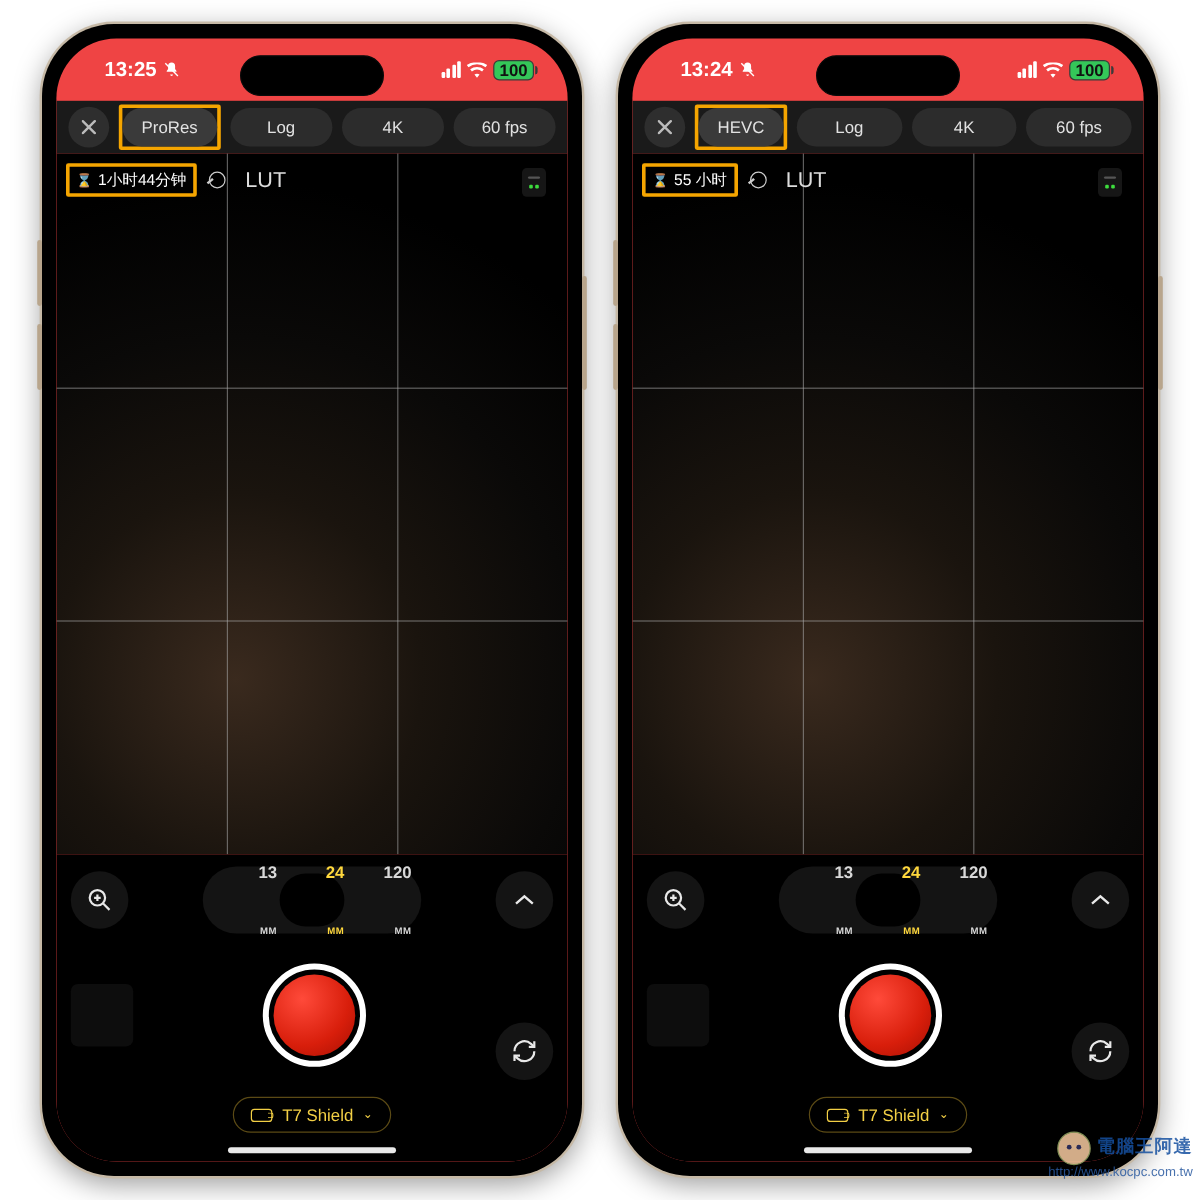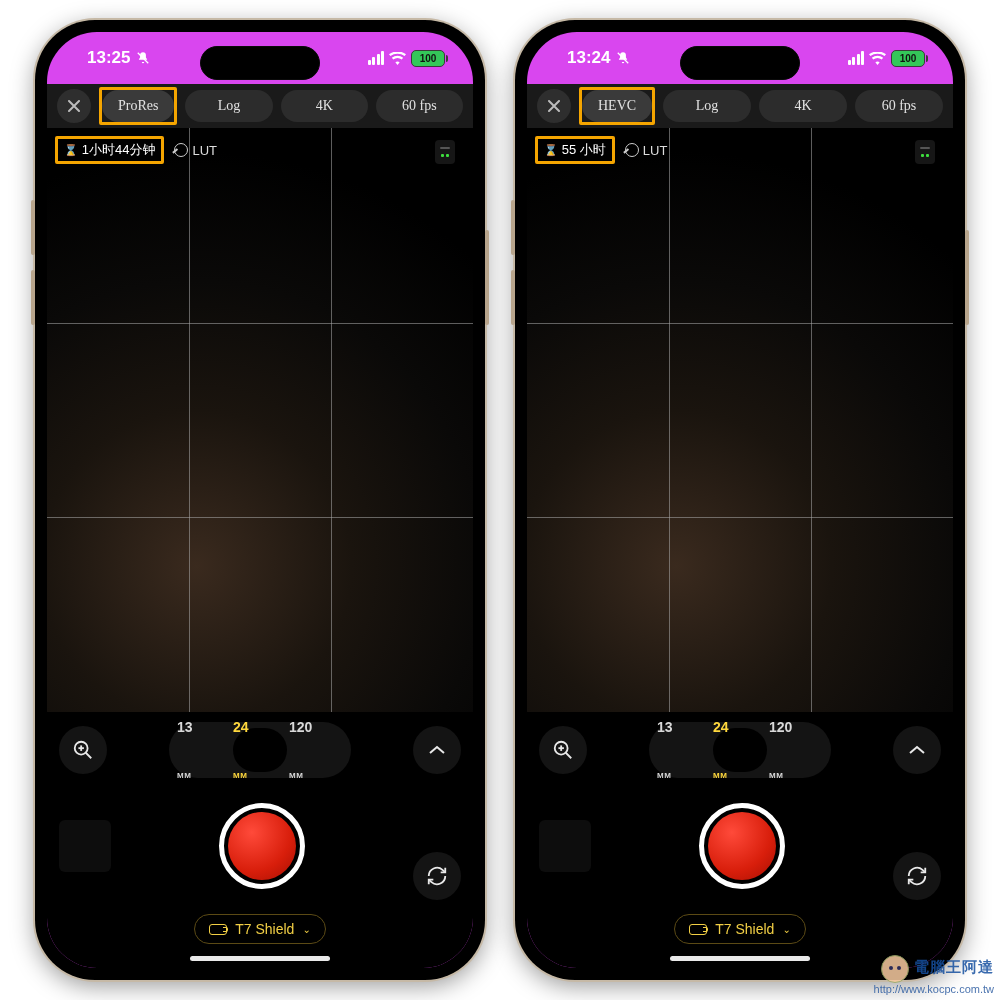--- a/index.html
+++ b/index.html
@@ -18,21 +18,21 @@
     padding: 12px;
     position: relative;
     box-shadow: 0 0 0 2px #c6b9a6, 0 6px 24px rgba(0,0,0,.4);
   }
   .side-btn { position:absolute; background:#b8a58c; border-radius:3px; }
   .vol1 { left:-4px; top:180px; width:4px; height:55px; }
   .vol2 { left:-4px; top:250px; width:4px; height:55px; }
   .pwr  { right:-4px; top:210px; width:4px; height:95px; }
   .screen {
     width: 100%; height: 100%;
-    background: #d946ef;
+    background: #ef4444;
     border-radius: 50px;
     overflow: hidden;
     position: relative;
     display: flex; flex-direction: column;
   }
   .island {
     position: absolute; top: 14px; left: 50%; transform: translateX(-50%);
     width: 120px; height: 34px; background: #000; border-radius: 20px;
     z-index: 50; border:1px solid #0a0a0a;
   }
@@ -44,28 +44,27 @@
   .status-left { display:flex; align-items:center; gap:6px; }
   .bell-off { font-size:13px; }
   .status-right { display:flex; align-items:center; gap:5px; }
   .sig { display:inline-flex; align-items:flex-end; gap:1.5px; }
   .sig i { width:3px; background:#fff; border-radius:1px; display:block; }
   .sig i:nth-child(1){height:5px}.sig i:nth-child(2){height:8px}.sig i:nth-child(3){height:11px}.sig i:nth-child(4){height:14px}
   .wifi { font-size:14px; }
   .battery {
     width:34px; height:17px; border:1.5px solid #3a3a3a; border-radius:5px;
     position:relative; background:#34c759; display:flex; align-items:center; justify-content:center;
-    font-size:10px; font-weight:700; color:#111;
+    font-size:14px; font-weight:700; color:#111;
   }
   .battery::after { content:''; position:absolute; right:-4px; top:4px; width:2.5px; height:7px; background:#3a3a3a; border-radius:0 2px 2px 0; }
 
   .settings-row {
     height: 44px; display:flex; align-items:center; gap:8px; padding:0 10px;
     background:#1a1a1a;
-    font-family:Liberation Serif, serif;
   }
   .close-btn {
     width:34px; height:34px; border-radius:50%; background:#2e2e2e;
     display:flex; align-items:center; justify-content:center; color:#bbb; font-size:14px;
     flex-shrink:0;
   }
   .pill {
     height:32px; padding:0 16px; border-radius:16px; background:#2c2c2c;
     display:flex; align-items:center; justify-content:center;
     color:#e2e2e2; font-size:14px; font-weight:500; flex:1;
@@ -87,21 +86,21 @@
   .info-row {
     position:absolute; top:8px; left:8px; right:8px; height:28px;
     display:flex; align-items:center; gap:10px; color:#fff; font-size:13px;
   }
   .time-badge {
     display:flex; align-items:center; gap:4px; padding:2px 6px;
     background:rgba(0,0,0,.3);
   }
   .hl-time { border:3px solid #f5a500; border-radius:2px; }
   .hourglass { font-size:11px; }
-  .lut-badge { display:flex; align-items:center; gap:4px; color:#ddd; font-size:13px; }
+  .lut-badge { display:flex; align-items:center; gap:16px; color:#ddd; font-size:18px; }
   .lut-icon { width:14px; height:14px; border:1.5px solid #ccc; border-radius:50%; position:relative; }
   .lut-icon::after { content:''; position:absolute; left:-3px; top:6px; width:6px; height:1.5px; background:#ccc; transform:rotate(-40deg); }
   .level-ind {
     position:absolute; right:10px; top:4px; width:20px; height:24px;
     background:#161616; border-radius:4px; display:flex; flex-direction:column;
     align-items:center; justify-content:space-around; padding:4px 0;
   }
   .level-ind .line { width:10px; height:2px; background:#555; border-radius:1px; }
   .level-ind .dots { display:flex; gap:2px; }
   .level-ind .dots i { width:3px; height:3px; background:#3ddc3d; border-radius:1px; display:block; }
@@ -119,21 +118,21 @@
     width:48px; height:48px; border-radius:50%; background:#141414;
     display:flex; align-items:center; justify-content:center; color:#e8e8e8;
     font-size:18px;
   }
   .lens-picker {
     display:flex; align-items:center; background:#141414; border-radius:28px;
     padding:6px 8px; gap:2px;
   }
   .lens-opt {
     width:54px; height:44px; border-radius:22px;
-    display:flex; flex-direction:column; align-items:flex-start; justify-content:center;
+    display:flex; flex-direction:column; align-items:flex-end; justify-content:center;
     color:#d9d9d9; font-size:14px; font-weight:600; line-height:1.05;
   }
   .lens-opt .mm { font-size:8px; font-weight:700; letter-spacing:.5px;margin-top:37px; }
   .lens-opt.active { background:#000; color:#ffd83d; }
 
   .shutter-row {
     display:flex; align-items:center; justify-content:space-between; width:100%;
   }
   .thumb {
     width:52px; height:52px; border-radius:6px; background:#0d0d0d;
@@ -158,21 +157,21 @@
   }
   .disk-icon::after { content:''; position:absolute; right:-1.5px; top:2px; bottom:2px; width:4px; border:1.5px solid #f2cf45; border-left:none; border-radius:0 2px 2px 0; }
   .chev { font-size:10px; }
 
   .home-ind {
     position:absolute; bottom:7px; left:50%; transform:translateX(-50%);
     width:140px; height:5px; background:#e9e9e9; border-radius:3px;
   }
 
   .watermark {
-    position:fixed; right:6px; bottom:4px; font-size:11px; color:#2a5aa0;
+    position:fixed; right:6px; bottom:16px; font-size:11px; color:#2a5aa0;
     text-align:right; line-height:1.2; opacity:.85; font-family:Arial,sans-serif;
   }
   .watermark .t { font-size:15px; color:#1650a0; font-weight:700; letter-spacing:1px;}
   .mascot {
     display:inline-block; width:28px; height:28px; border-radius:50%;
     background:#f7cba0; border:1.5px solid #9a6; vertical-align:middle; margin-right:2px;
     position:relative;
   }
   .mascot::before, .mascot::after { content:''; position:absolute; width:4px; height:4px; background:#336; border-radius:50%; top:10px; }
   .mascot::before { left:7px; } .mascot::after { right:7px; }

